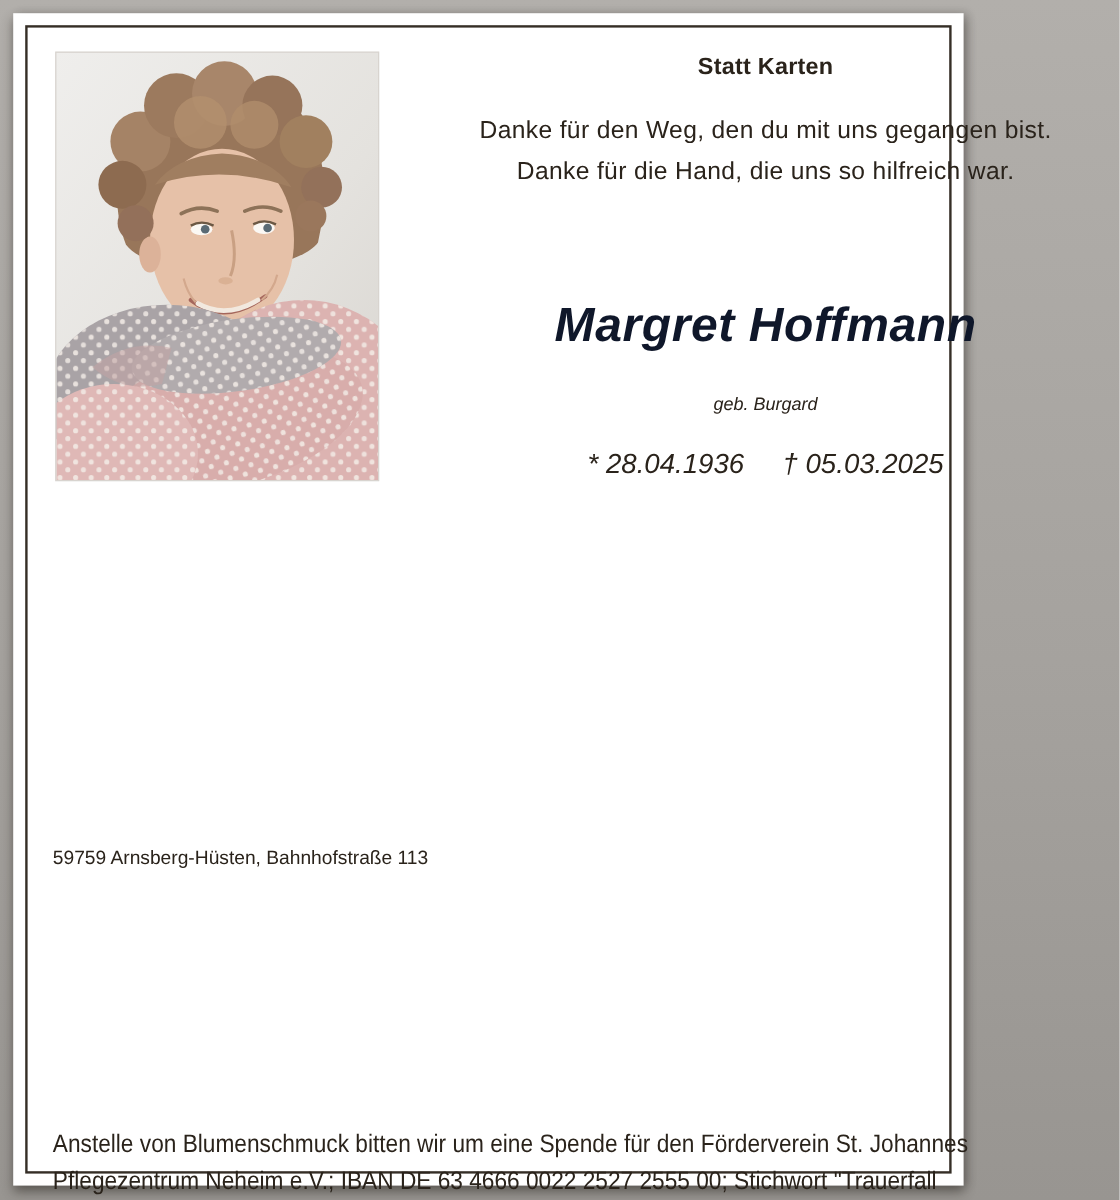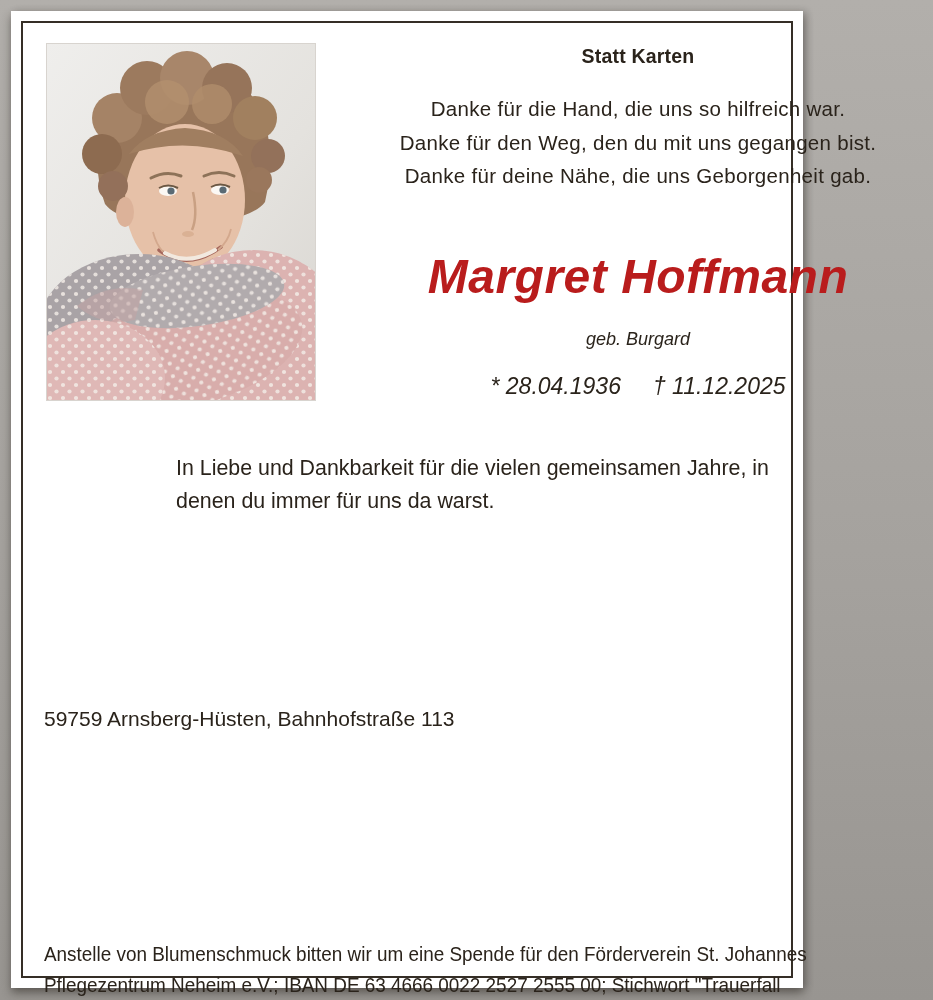--- a/index.html
+++ b/index.html
@@ -23,32 +23,32 @@
     position:absolute;left:23px;top:20px;width:270px;height:358px;
     border:1px solid #d8d4cf;box-sizing:border-box;overflow:hidden;background:#e8e6e3;
   }
   .photo svg{display:block;}
   
   .right-col{position:absolute;left:326px;top:0;width:578px;text-align:center;}
   .statt{position:absolute;left:0;right:0;top:22px;font-size:19.5px;font-weight:bold;letter-spacing:.2px;}
   .poem{position:absolute;left:0;right:0;top:69px;font-size:20.5px;line-height:33.5px;letter-spacing:.3px;white-space:nowrap;}
   .name{
     position:absolute;left:0;right:0;top:226px;
-    font-size:48px;font-weight:bold;font-style:italic;letter-spacing:.5px;
-    color:#b91c1c;white-space:nowrap;
+    font-size:40px;font-weight:bold;font-style:italic;letter-spacing:.5px;
+    color:#0f172a;white-space:nowrap;
   }
-  .maiden{position:absolute;left:0;right:0;top:306px;font-size:18px;font-style:italic;}
+  .maiden{position:absolute;left:0;right:0;top:306px;font-size:15px;font-style:italic;}
   .dates{position:absolute;left:0;right:0;top:350px;font-size:23px;font-style:italic;}
   .dates .birth{margin-right:32px;}
   
   .tribute{position:absolute;left:153px;top:429px;font-size:22.5px;line-height:32.5px;}
   .family{position:absolute;left:153px;top:511px;font-size:22.5px;font-weight:bold;line-height:34.8px;}
   .indent{margin-left:28px;}
   
-  .address{position:absolute;left:21px;top:684px;font-size:21px;text-align:center;}
+  .address{position:absolute;left:21px;top:684px;font-size:16px;text-align:center;}
   .service{position:absolute;left:21px;top:733px;font-size:21.5px;line-height:31.8px;}
   .clothing{position:absolute;left:21px;top:833px;font-size:21.5px;}
   .donation{position:absolute;left:21px;top:916px;font-size:21px;line-height:30.6px;}
   .cond{white-space:nowrap;transform:scaleX(0.90);transform-origin:0 0;}
   .cond2{white-space:nowrap;transform:scaleX(0.95);transform-origin:0 0;}
 </style>
 </head>
 <body>
 
 <div class="mat">
@@ -122,35 +122,30 @@
         <path d="M30,262 Q60,238 96,246 L88,276 Q56,284 30,262 Z" fill="#c2a4a4" opacity="0.55"></path>
 
         <circle cx="66" cy="142" r="15" fill="#93705a"></circle>
         <circle cx="212" cy="136" r="13" fill="#9a775c"></circle>
       </svg>
     </div>
 
     <div class="right-col">
       <div class="statt">Statt Karten</div>
       <div class="poem">
+        <div>Danke für den Weg, den du mit uns gegangen bist.</div>
         <div>Danke für die Hand, die uns so hilfreich war.</div>
-        <div>Danke für den Weg, den du mit uns gegangen bist.</div>
-        <div>Danke für deine Nähe, die uns Geborgenheit gab.</div>
       </div>
       <div class="name">Margret Hoffmann</div>
       <div class="maiden">geb. Burgard</div>
       <div class="dates">
-        <span class="birth">* 28.04.1936</span><span>† 11.12.2025</span>
+        <span class="birth">* 28.04.1936</span><span>† 05.03.2025</span>
       </div>
     </div>
 
-    <div class="tribute">
-      <div class="cond2">In Liebe und Dankbarkeit für die vielen gemeinsamen Jahre, in</div>
-      <div class="cond2">denen du immer für uns da warst.</div>
-    </div>
 
 
     <div class="address">59759 Arnsberg-Hüsten, Bahnhofstraße 113</div>
 
 
 
     <div class="donation">
       <div class="cond">Anstelle von Blumenschmuck bitten wir um eine Spende für den Förderverein St. Johannes</div>
       <div class="cond">Pflegezentrum Neheim e.V.; IBAN DE 63 4666 0022 2527 2555 00; Stichwort "Trauerfall</div>
       <div class="cond">Margret Hoffmann "</div>

